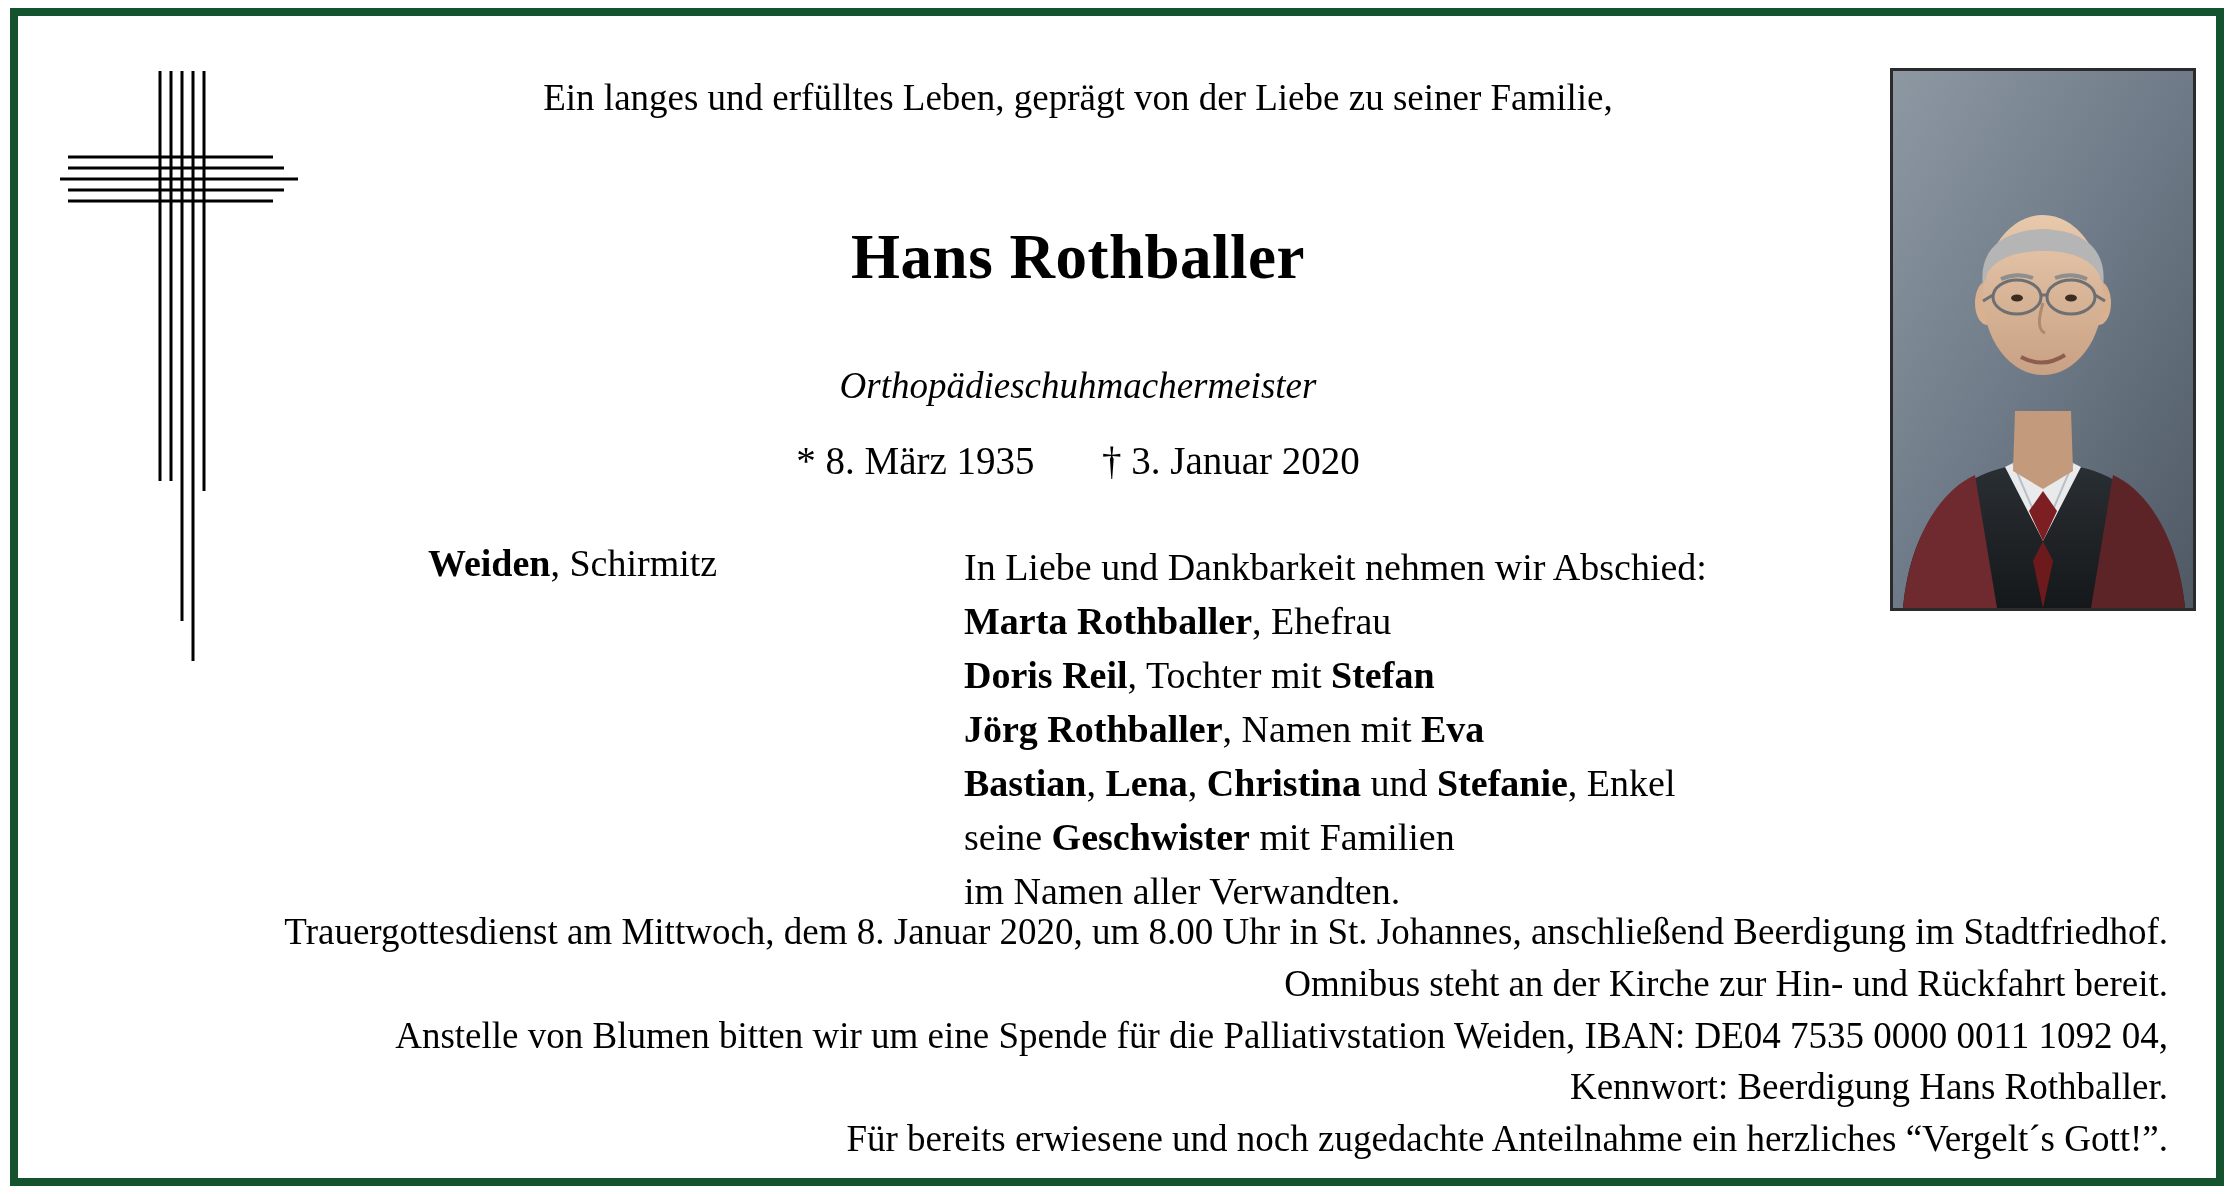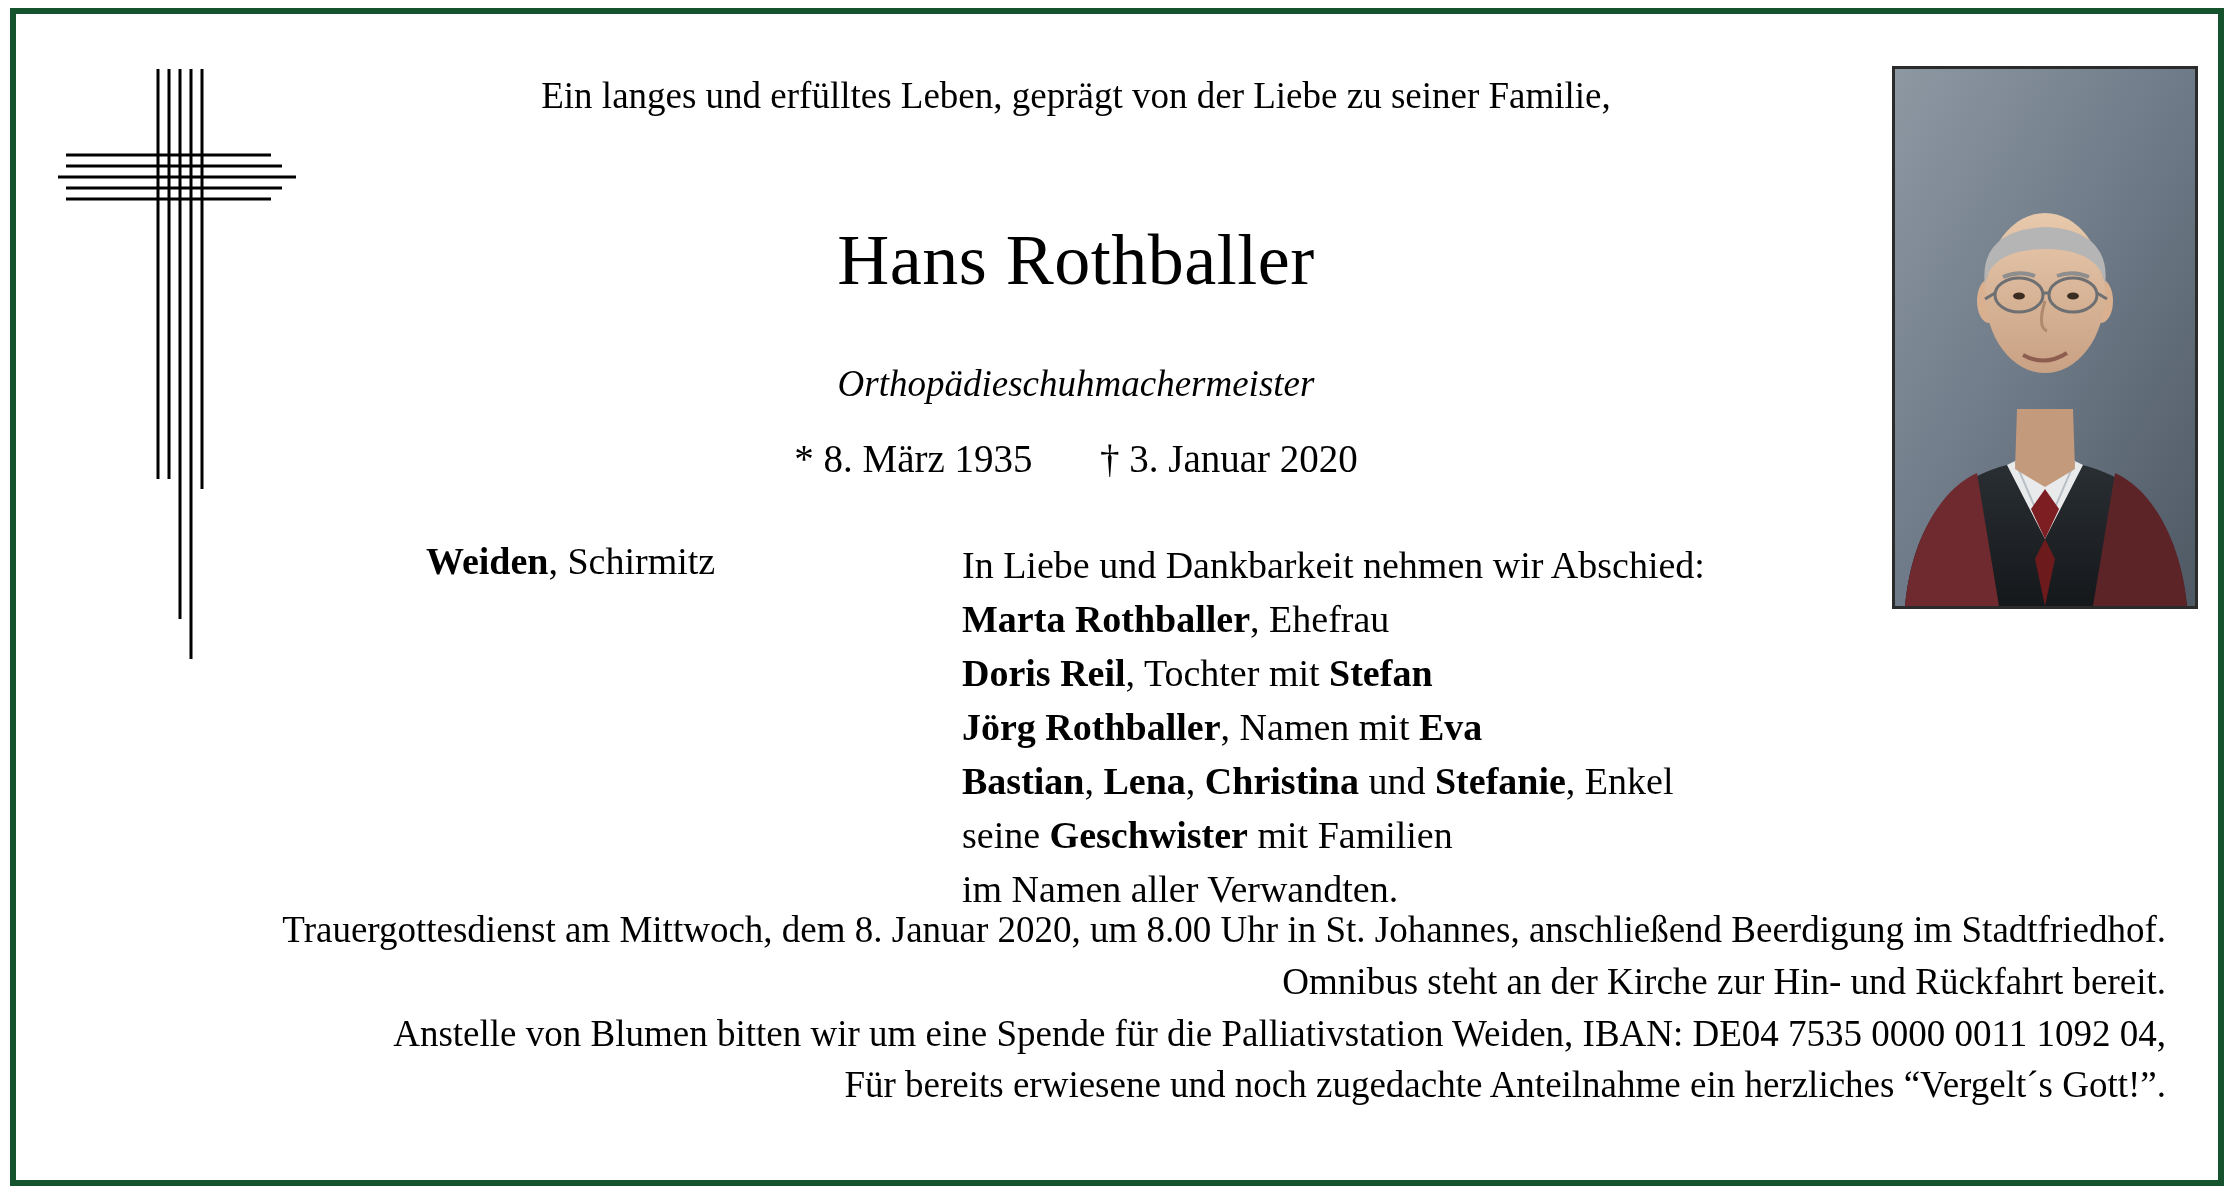--- a/index.html
+++ b/index.html
@@ -20,21 +20,21 @@
     height: 1194px;
     background: #ffffff;
     box-sizing: border-box;
   }
   .obit-frame {
     position: absolute;
     left: 10px;
     top: 8px;
     width: 2214px;
     height: 1178px;
-    border: 6px solid #14532d;
+    border: 8px solid #14532d;
     background: #ffffff;
     box-sizing: border-box;
   }
   .inner {
     position: relative;
     width: 100%;
     height: 100%;
     box-sizing: border-box;
   }
 
@@ -58,22 +58,22 @@
     line-height: 1.30;
   }
 
   
   .name {
     position: absolute;
     left: 380px;
     top: 210px;
     width: 1360px;
     text-align: center;
-    font-size: 72px;
-    font-weight: normal;
+    font-size: 63px;
+    font-weight: bold;
     letter-spacing: 0.5px;
     line-height: 1.0;
   }
 
   .profession {
     position: absolute;
     left: 380px;
     top: 348px;
     width: 1360px;
     text-align: center;
@@ -259,18 +259,19 @@
           <path d="M150 232 q-8 26 2 30" stroke="#b08a6e" stroke-width="3" fill="none"></path>
 
           <path d="M128 286 q22 12 44 -2" stroke="#8d5e50" stroke-width="4" fill="none"></path>
         </svg>
       </div>
 
       <div class="footer">
         <p>Trauergottesdienst am Mittwoch, dem 8. Januar 2020, um 8.00 Uhr in St. Johannes, anschließend Beerdigung im Stadtfriedhof.</p>
         <p>Omnibus steht an der Kirche zur Hin- und Rückfahrt bereit.</p>
         <p>Anstelle von Blumen bitten wir um eine Spende für die Palliativstation Weiden, IBAN: DE04 7535 0000 0011 1092 04,</p>
+        <p>Kennwort: Beerdigung Hans Rothballer.</p>
         <p>Für bereits erwiesene und noch zugedachte Anteilnahme ein herzliches “Vergelt´s Gott!”.</p>
       </div>
 
     </div>
   </div>
 </div>
 
 </body></html>

